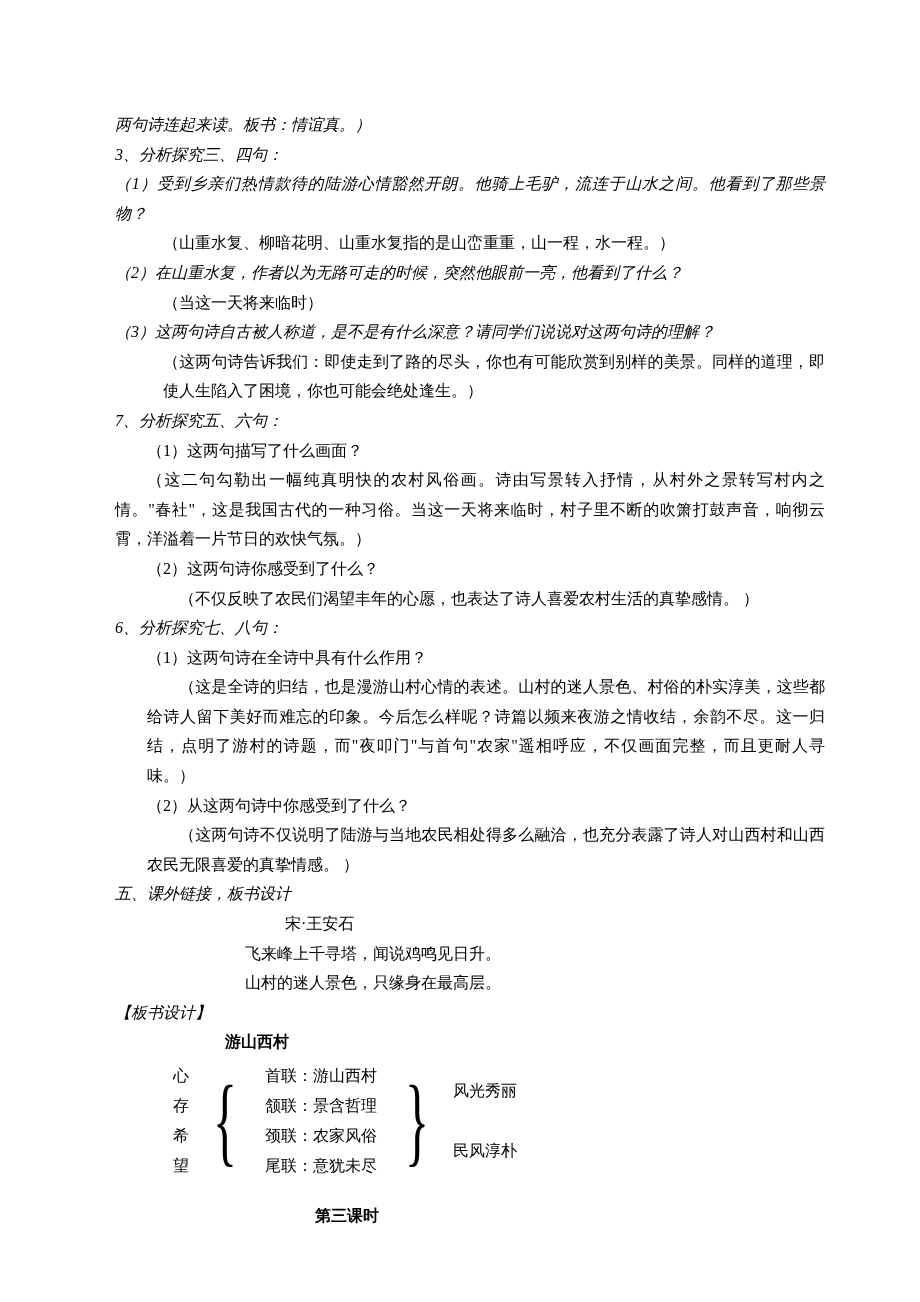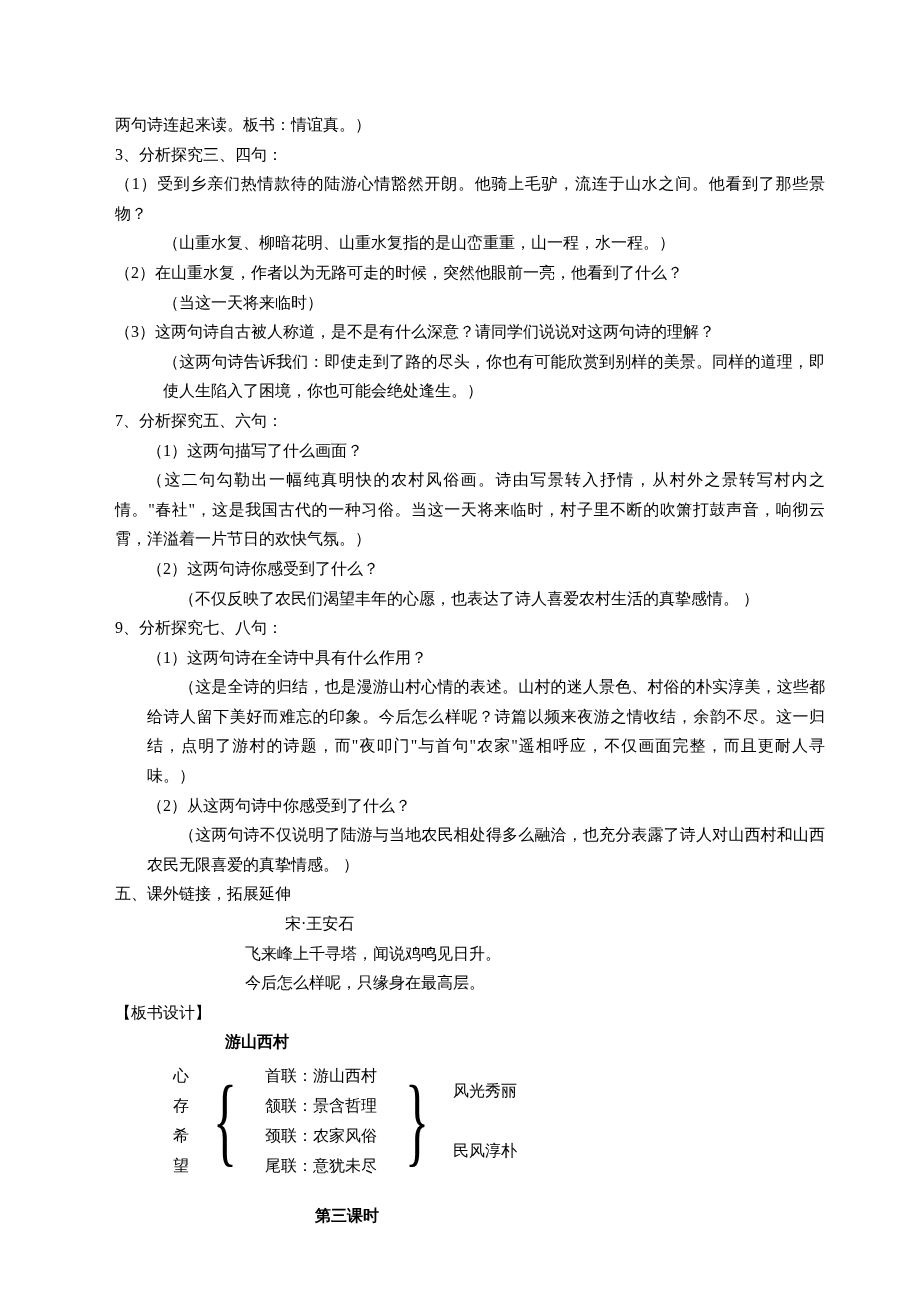--- a/index.html
+++ b/index.html
@@ -12,21 +12,21 @@
       font-size: 16px;
       line-height: 1.85;
       color: #000;
       background: #fff;
       width: 920px;
       padding: 110px 95px 60px 115px;
     }
     .para {
       text-align: justify;
     }
-    .indent-0 { padding-left: 0; }
+    .indent-0 { padding-left: 0; font-style: italic; }
     .indent-2 { padding-left: 32px; }
     .indent-3 { padding-left: 48px; }
     .indent-4 { padding-left: 64px; }
     .title-poem {
       font-weight: bold;
       padding-left: 160px;
     }
     .poem-author {
       padding-left: 170px;
     }
@@ -85,30 +85,30 @@
 <div class="para indent-3">（山重水复、柳暗花明、山重水复指的是山峦重重，山一程，水一程。）</div>
 <div class="para indent-0">（2）在山重水复，作者以为无路可走的时候，突然他眼前一亮，他看到了什么？</div>
 <div class="para indent-3">（当这一天将来临时）</div>
 <div class="para indent-0">（3）这两句诗自古被人称道，是不是有什么深意？请同学们说说对这两句诗的理解？</div>
 <div class="para indent-3">（这两句诗告诉我们：即使走到了路的尽头，你也有可能欣赏到别样的美景。同样的道理，即使人生陷入了困境，你也可能会绝处逢生。）</div>
 <div class="para indent-0">7、分析探究五、六句：</div>
 <div class="para indent-2">（1）这两句描写了什么画面？</div>
 <div class="para indent-2" style="text-indent:32px;padding-left:0;">（这二句勾勒出一幅纯真明快的农村风俗画。诗由写景转入抒情，从村外之景转写村内之情。"春社"，这是我国古代的一种习俗。当这一天将来临时，村子里不断的吹箫打鼓声音，响彻云霄，洋溢着一片节日的欢快气氛。）</div>
 <div class="para indent-2">（2）这两句诗你感受到了什么？</div>
 <div class="para indent-4">（不仅反映了农民们渴望丰年的心愿，也表达了诗人喜爱农村生活的真挚感情。 ）</div>
-<div class="para indent-0">9、分析探究七、八句：</div>
+<div class="para indent-0">6、分析探究七、八句：</div>
 <div class="para indent-2">（1）这两句诗在全诗中具有什么作用？</div>
 <div class="para indent-3" style="text-indent:32px;padding-left:32px;">（这是全诗的归结，也是漫游山村心情的表述。山村的迷人景色、村俗的朴实淳美，这些都给诗人留下美好而难忘的印象。今后怎么样呢？诗篇以频来夜游之情收结，余韵不尽。这一归结，点明了游村的诗题，而"夜叩门"与首句"农家"遥相呼应，不仅画面完整，而且更耐人寻味。）</div>
 <div class="para indent-2">（2）从这两句诗中你感受到了什么？</div>
 <div class="para indent-3" style="text-indent:32px;padding-left:32px;">（这两句诗不仅说明了陆游与当地农民相处得多么融洽，也充分表露了诗人对山西村和山西农民无限喜爱的真挚情感。 ）</div>
-<div class="para indent-0">五、课外链接，拓展延伸</div>
+<div class="para indent-0">五、课外链接，板书设计</div>
 
 <div class="poem-author">宋·王安石</div>
 <div class="poem-line">飞来峰上千寻塔，闻说鸡鸣见日升。</div>
-<div class="poem-line">今后怎么样呢，只缘身在最高层。</div>
+<div class="poem-line">山村的迷人景色，只缘身在最高层。</div>
 
 <div class="para indent-0">【板书设计】</div>
 <div class="board-title">游山西村</div>
 
 <div class="board-container">
   <div class="board-col board-left">
     <div>心</div>
     <div>存</div>
     <div>希</div>
     <div>望</div>

